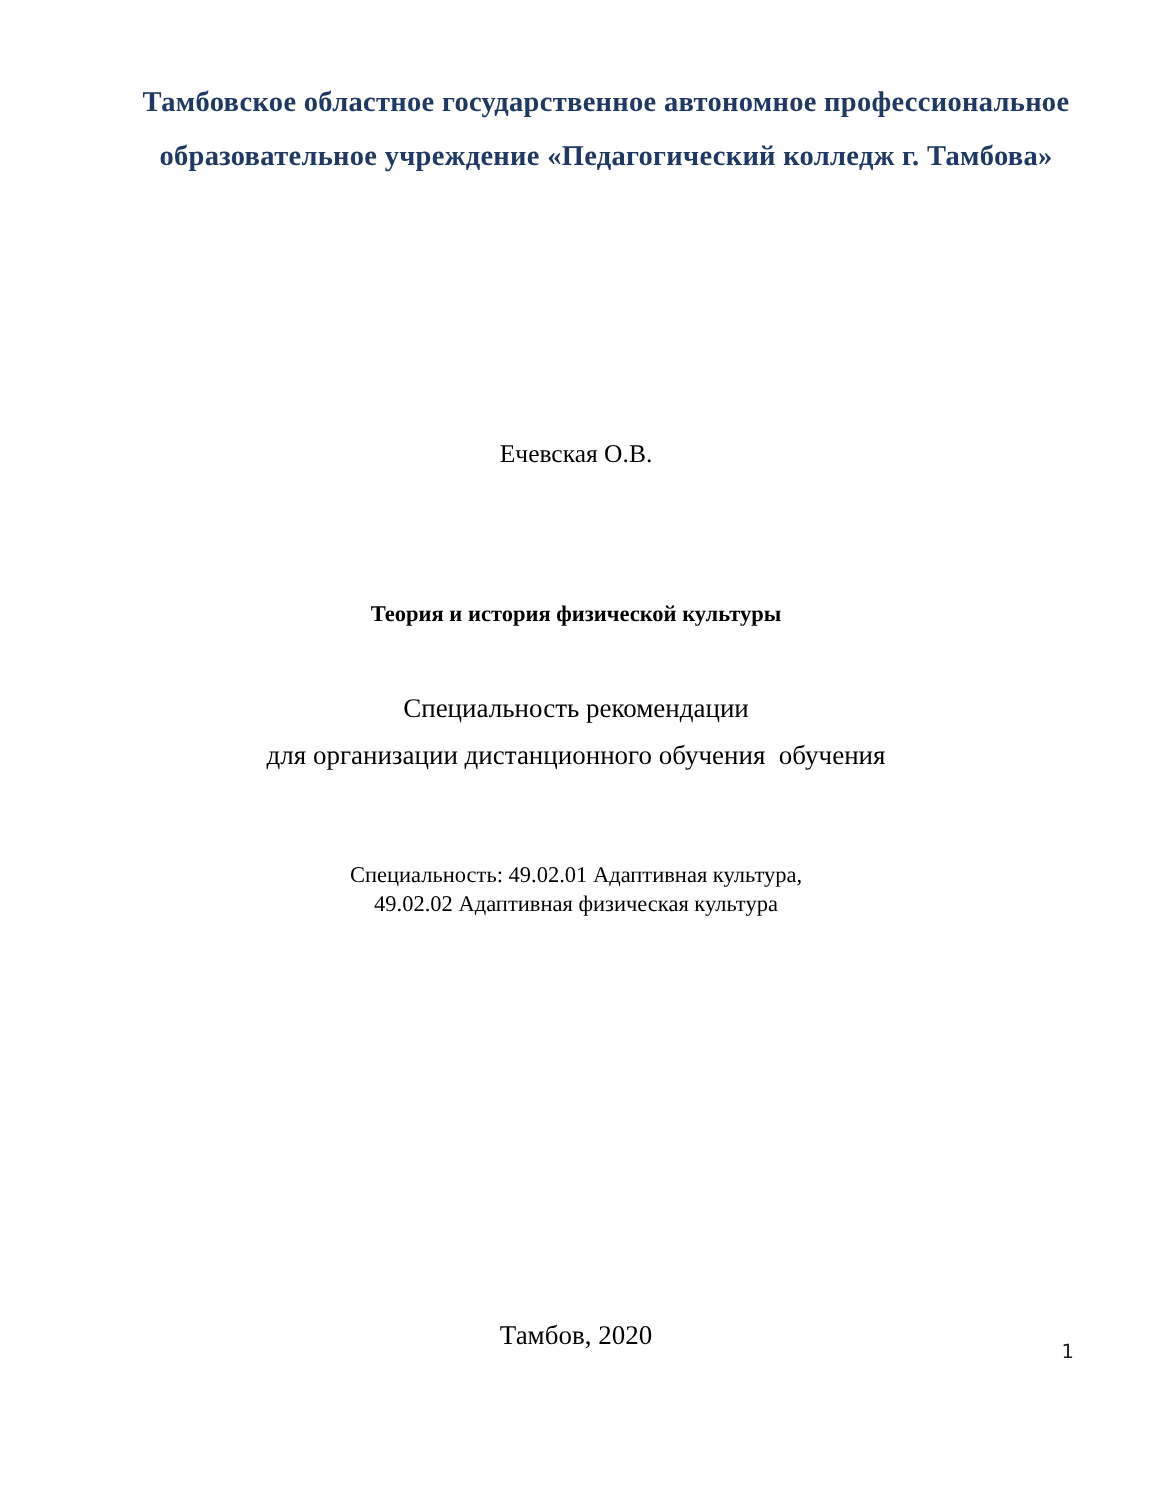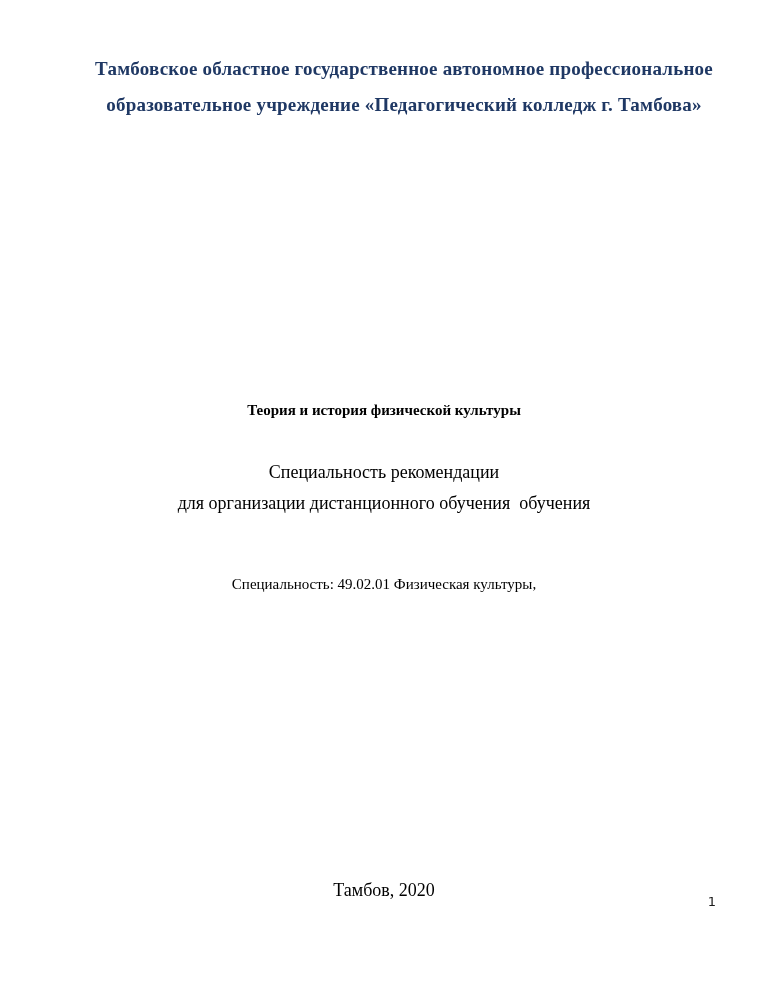--- a/index.html
+++ b/index.html
@@ -57,27 +57,29 @@
 </style>
 </head>
 <body>
 
 <div class="page">
 
   <div class="line inst" style="top: 58px; color: rgb(31, 56, 100);">Тамбовское областное государственное автономное профессиональное</div>
 
   <div class="line inst" style="top: 94px; color: rgb(31, 56, 100);">образовательное учреждение «Педагогический колледж г. Тамбова»</div>
 
+  <div class="line author" style="top:293px">Ечевская О.В.</div>
 
   <div class="line doc-title" style="top:402px">Теория и история физической культуры</div>
 
   <div class="line subtitle" style="top:462px">Специальность рекомендации</div>
 
   <div class="line subtitle" style="top:493px">для организации дистанционного обучения  обучения</div>
 
-  <div class="line specialty" style="top:576px">Специальность: 49.02.01 Физическая культуры,</div>
+  <div class="line specialty" style="top:576px">Специальность: 49.02.01 Адаптивная культура,</div>
 
+  <div class="line specialty" style="top:595px">49.02.02 Адаптивная физическая культура</div>
 
   <div class="line city-year" style="top:880px">Тамбов, 2020</div>
 
   <div class="pagenum">1</div>
 
 </div>
 
 </body></html>

